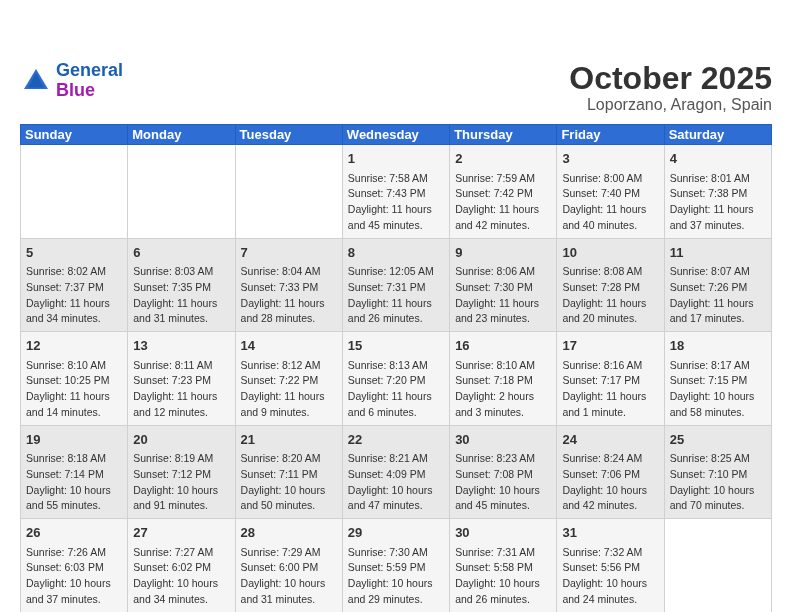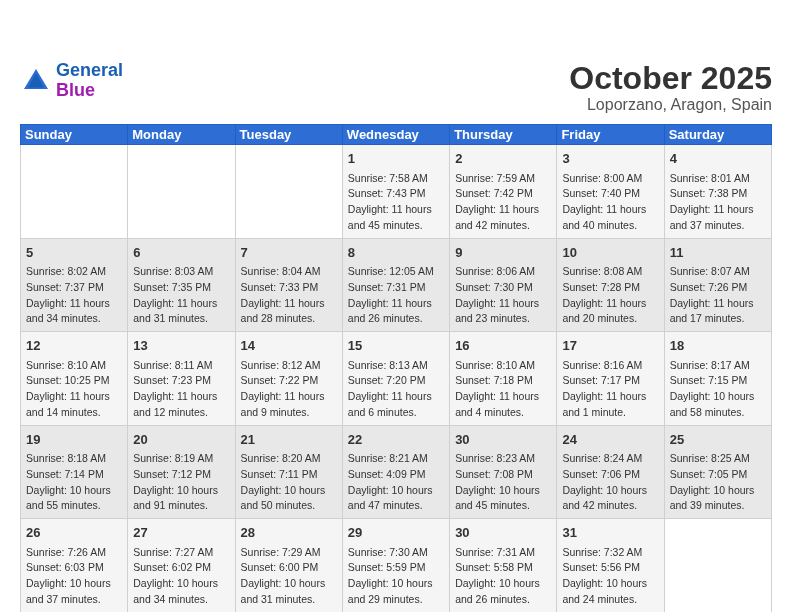--- a/index.html
+++ b/index.html
@@ -226,21 +226,21 @@
         <td>
           <span class="day-number">15</span>
           <div>Sunrise: 8:13 AM</div>
           <div>Sunset: 7:20 PM</div>
           <div>Daylight: 11 hours and 6 minutes.</div>
         </td>
         <td>
           <span class="day-number">16</span>
           <div>Sunrise: 8:10 AM</div>
           <div>Sunset: 7:18 PM</div>
-          <div>Daylight: 11 hours and 4 minutes.</div>
+          <div>Daylight: 2 hours and 3 minutes.</div>
         </td>
         <td>
           <span class="day-number">17</span>
           <div>Sunrise: 8:16 AM</div>
           <div>Sunset: 7:17 PM</div>
           <div>Daylight: 11 hours and 1 minute.</div>
         </td>
         <td>
           <span class="day-number">18</span>
           <div>Sunrise: 8:17 AM</div>
@@ -281,22 +281,22 @@
         </td>
         <td>
           <span class="day-number">24</span>
           <div>Sunrise: 8:24 AM</div>
           <div>Sunset: 7:06 PM</div>
           <div>Daylight: 10 hours and 42 minutes.</div>
         </td>
         <td>
           <span class="day-number">25</span>
           <div>Sunrise: 8:25 AM</div>
-          <div>Sunset: 7:05 PM</div>
-          <div>Daylight: 10 hours and 39 minutes.</div>
+          <div>Sunset: 7:10 PM</div>
+          <div>Daylight: 10 hours and 70 minutes.</div>
         </td>
       </tr>
       <tr>
         <td>
           <span class="day-number">26</span>
           <div>Sunrise: 7:26 AM</div>
           <div>Sunset: 6:03 PM</div>
           <div>Daylight: 10 hours and 37 minutes.</div>
         </td>
         <td>

